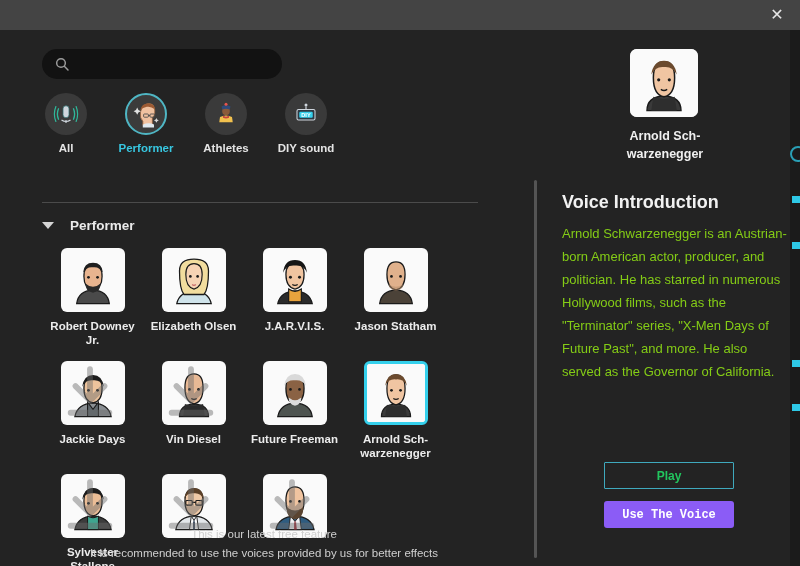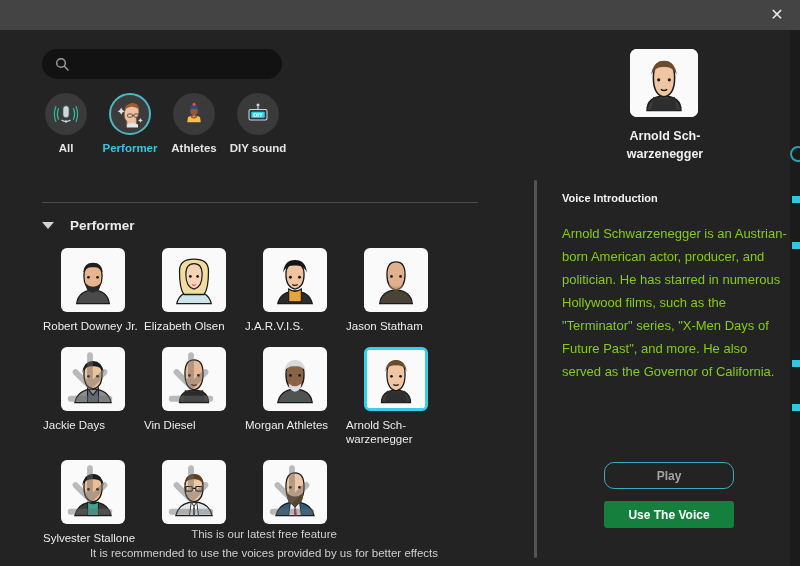--- a/index.html
+++ b/index.html
@@ -100,20 +100,21 @@
     font-family: "Liberation Sans", sans-serif;
     margin-left: 8px;
   }
   .search-input::placeholder { color: #6a6a6a; }
 
   
   .cat-row {
     position: absolute;
     left: 34px; top: 63px;
     display: flex;
+    gap: 16px;
   }
   .cat {
     width: 64px;
     display: flex;
     flex-direction: column;
     align-items: center;
     cursor: pointer;
   }
   .cat-circle {
     width: 42px; height: 42px;
@@ -193,23 +194,23 @@
   .thumb svg { display: block; width: 100%; height: 100%; }
   .dl {
     position: absolute;
     right: 3px; bottom: 2px;
     width: 11px; height: 11px;
     opacity: .45;
   }
   .cell-name {
     margin-top: 7px;
     font-size: 11.5px;
-    font-weight: normal;
+    font-weight: bold;
     color: #ececec;
-    text-align: left;
+    text-align: center;
     line-height: 14px;
     width: 99px;
   }
   .cell.selected .cell-name { color: #ececec; }
 
   
   .divider-v {
     position: absolute;
     left: 534px; top: 150px;
     width: 3px; height: 378px;
@@ -250,56 +251,56 @@
     width: 250px;
     text-align: center;
     font-size: 12.5px;
     font-weight: bold;
     color: #f0f0f0;
     line-height: 18px;
   }
   .intro-title {
     position: absolute;
     left: 22px; top: 162px;
-    font-size: 11px;
+    font-size: 18px;
     font-weight: bold;
     color: #f2f2f2;
   }
   .intro-body {
     position: absolute;
     left: 22px; top: 192px;
     width: 226px;
     font-size: 13px;
     line-height: 23px;
     color: #84cc16;
   }
   .btn-play {
     position: absolute;
     left: 64px; top: 432px;
     width: 130px; height: 27px;
     border: 1px solid #3fa9bd;
-    border-radius: 10px;
+    border-radius: 1px;
     background: transparent;
-    color: #a3a3a3;
+    color: #22c55e;
     font-size: 12px;
     font-weight: bold;
     font-family: "Liberation Sans", sans-serif;
     cursor: pointer;
   }
   .btn-use {
     position: absolute;
     left: 64px; top: 471px;
     width: 130px; height: 27px;
     border: none;
     border-radius: 3px;
-    background: #15803d;
+    background: #8b5cf6;
     color: #ffffff;
     font-size: 12px;
     font-weight: bold;
-    font-family: Liberation Sans, sans-serif;
+    font-family: Liberation Mono, monospace;
     cursor: pointer;
   }
 </style>
 </head>
 <body>
 
 <div id="app">
 
   <div class="bg-strip"></div>
   <div class="bg-ring"></div>
@@ -492,21 +493,21 @@
               <svg viewBox="0 0 64 64">
                 <rect width="64" height="64" fill="#fafafa"></rect>
                 <path d="M13 58 q3-14 19-15 q17 1 19 15 z" fill="#4e5450" stroke="#1a1a1a" stroke-width="1.4"></path>
                 <path d="M22 27 q0-14 10-14 q10 0 10 14 q0 15-10 17 q-10-2-10-17z" fill="#8a6244" stroke="#1a1a1a" stroke-width="1.4"></path>
                 <path d="M20 24 q2-13 12-13 q10 0 12 13 q-4-7-12-6 q-8-1-12 6z" fill="#d9d9d9"></path>
                 <path d="M25 37 q7 6 14 0 q0 8-7 9 q-7-1-7-9z" fill="#dcdcdc"></path>
                 <circle cx="27" cy="28" r="1.5" fill="#1a1a1a"></circle>
                 <circle cx="37" cy="28" r="1.5" fill="#1a1a1a"></circle>
               </svg>
             </div>
-            <div class="cell-name">Morgan Athletes</div>
+            <div class="cell-name">Future Freeman</div>
           </div>
           <div class="cell selected">
             <div class="thumb">
               <svg viewBox="0 0 64 64">
                 <rect width="64" height="64" fill="#fafafa"></rect>
                 <path d="M16 58 q0-13 16-14 q16 1 16 14 z" fill="#3a3a3a" stroke="#1a1a1a" stroke-width="1.4"></path>
                 <path d="M22 45 q10 4 20 0 l2 13 l-24 0z" fill="#2e2e2e"></path>
                 <path d="M22 27 q0-15 10-15 q10 0 10 15 q0 16-10 18 q-10-2-10-18z" fill="#f0c5a2" stroke="#1a1a1a" stroke-width="1.4"></path>
                 <path d="M20 24 q2-13 12-13 q10 0 12 13 q-4-8-12-7 q-8-1-12 7z" fill="#6b4a2e"></path>
                 <circle cx="27" cy="29" r="1.5" fill="#1a1a1a"></circle>

